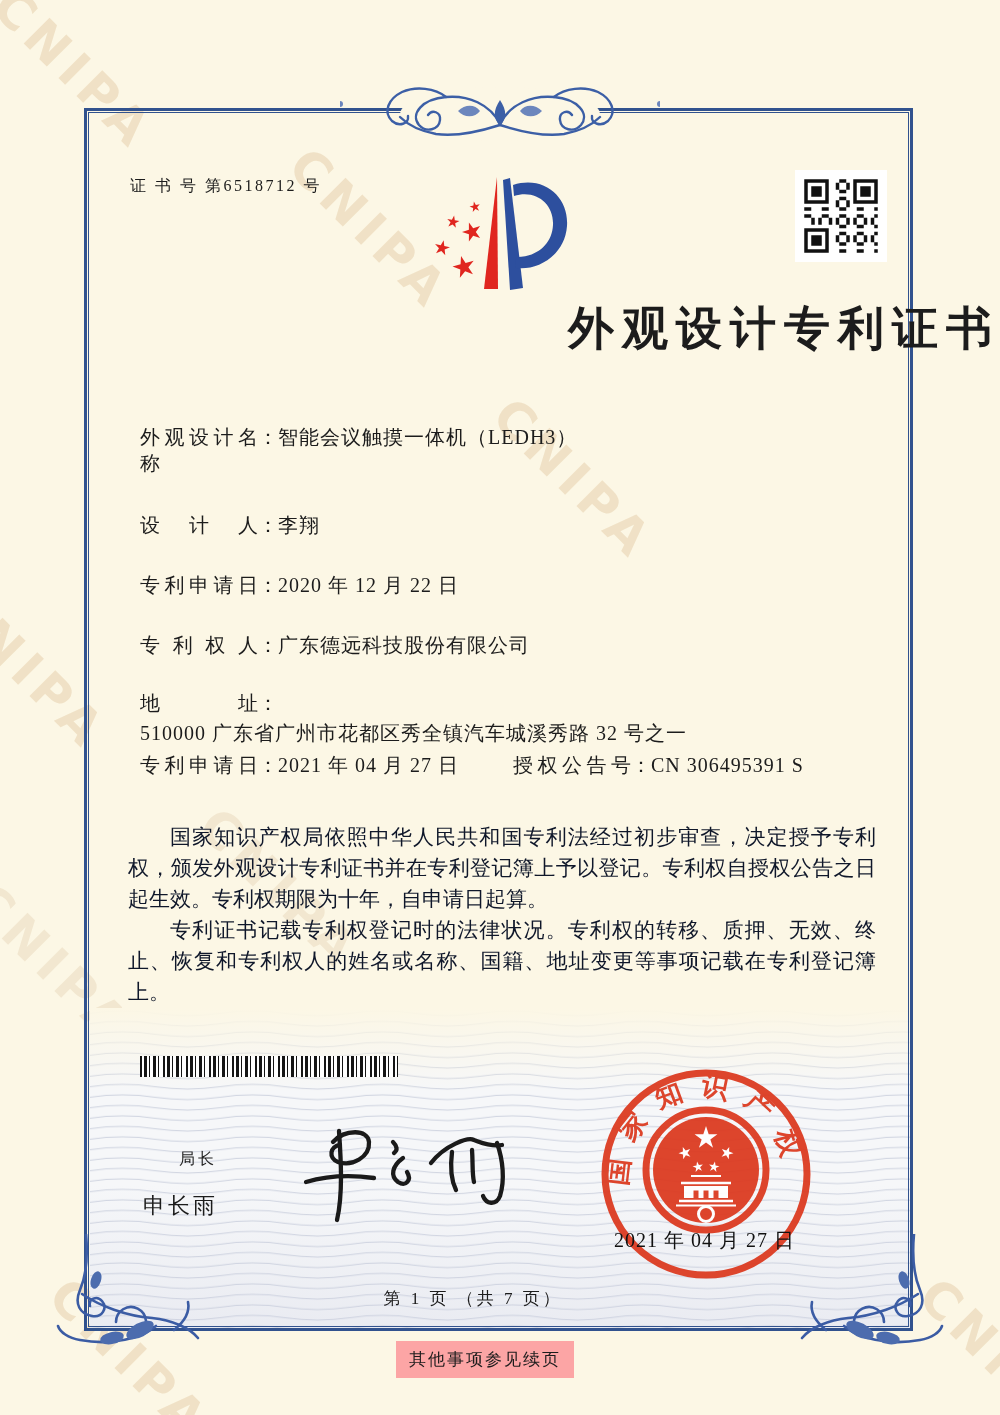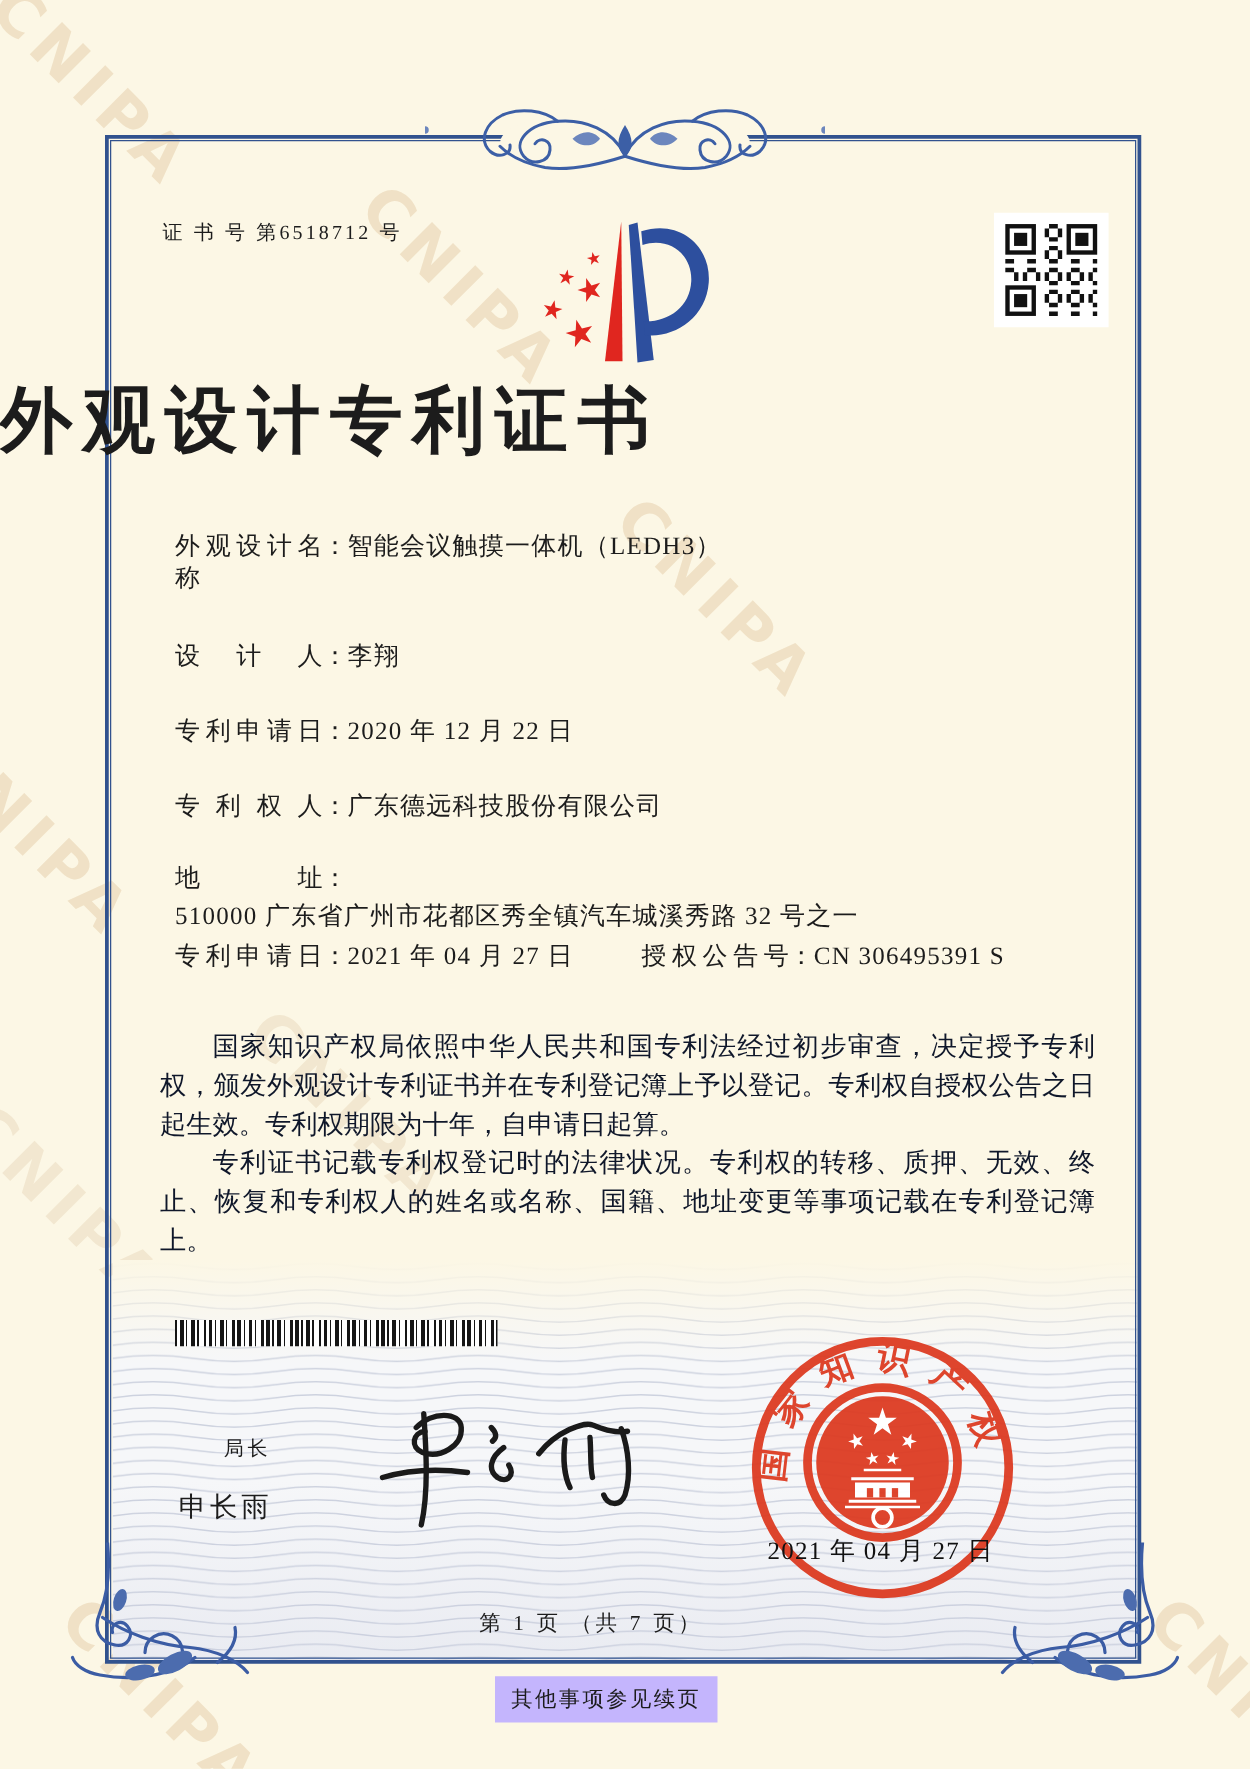--- a/index.html
+++ b/index.html
@@ -46,22 +46,22 @@
     background:
       linear-gradient(180deg, rgba(201,205,223,0) 55%, rgba(201,205,223,0.28) 100%),
       linear-gradient(180deg, #fcf7e5 0%, rgba(252,247,229,0) 26%);
   }
 
   
   .cert-no { position:absolute; left:130px; top:176px; font-size:16px; letter-spacing:2.5px; z-index:4;font-family:Liberation Serif, serif; }
   .qr { position:absolute; left:795px; top:170px; z-index:4; }
   .logo { position:absolute; left:420px; top:160px; z-index:4; }
   .title {
-    position:absolute; left:0; top:298px; width:100%; text-align:left;
-    font-size:58px; font-weight:700; letter-spacing:8px; z-index:4;
+    position:absolute; left:0; top:298px; width:100%; text-align:right;
+    font-size:46px; font-weight:700; letter-spacing:8px; z-index:4;
   }
 
   
   .fields { position:absolute; left:140px; top:424px; width:748px; font-size:20px; z-index:4; }
   .field-row { line-height:26px; }
   .mb36{margin-bottom:36px;} .mb34{margin-bottom:34px;} .mb30{margin-bottom:30px;} .mb4{margin-bottom:4px;}
   .flabel {
     display:inline-block; width:118px;
     text-align:justify; text-align-last:justify;
     vertical-align:top;
@@ -103,21 +103,21 @@
     font-size:20px; letter-spacing:1px; color:#111; z-index:6;
   }
 
   
   .page-info {
     position:absolute; left:40px; top:1287px; width:866px; text-align:center;
     font-size:17px; letter-spacing:3px; z-index:4;
   }
   .note-box {
     position:absolute; left:396px; top:1341px; width:178px; height:37px;
-    background:#c4b5fd; text-align:center; line-height:37px;
+    background:#fca5a5; text-align:center; line-height:37px;
     font-size:17px; letter-spacing:2px; z-index:4;
   }
 
   .ornament { position:absolute; z-index:3; pointer-events:none; }
 </style>
 </head>
 <body>
 
 <div class="wm" style="left:-28px; top:40px;">CNIPA</div>
 <div class="wm" style="left:268px; top:200px;">CNIPA</div>

